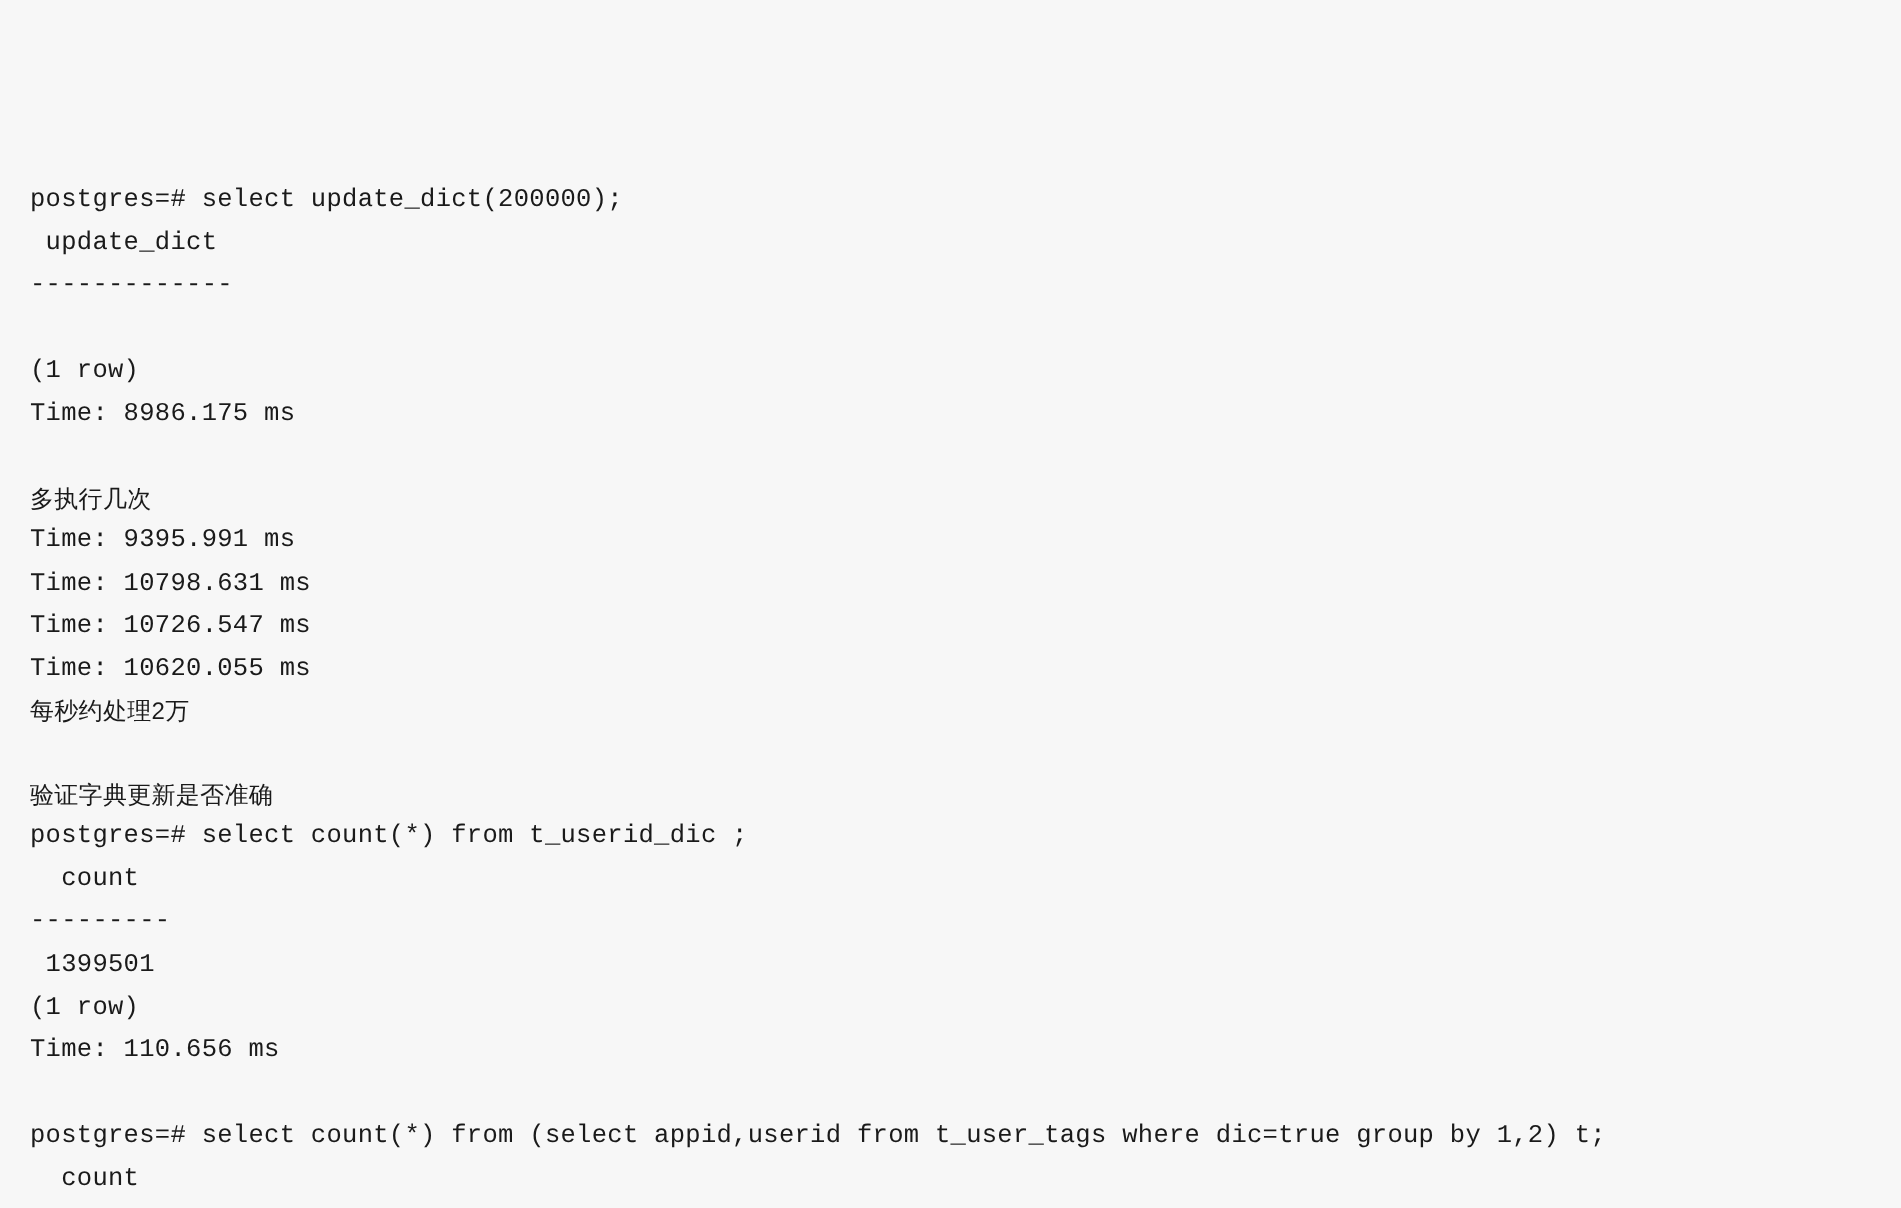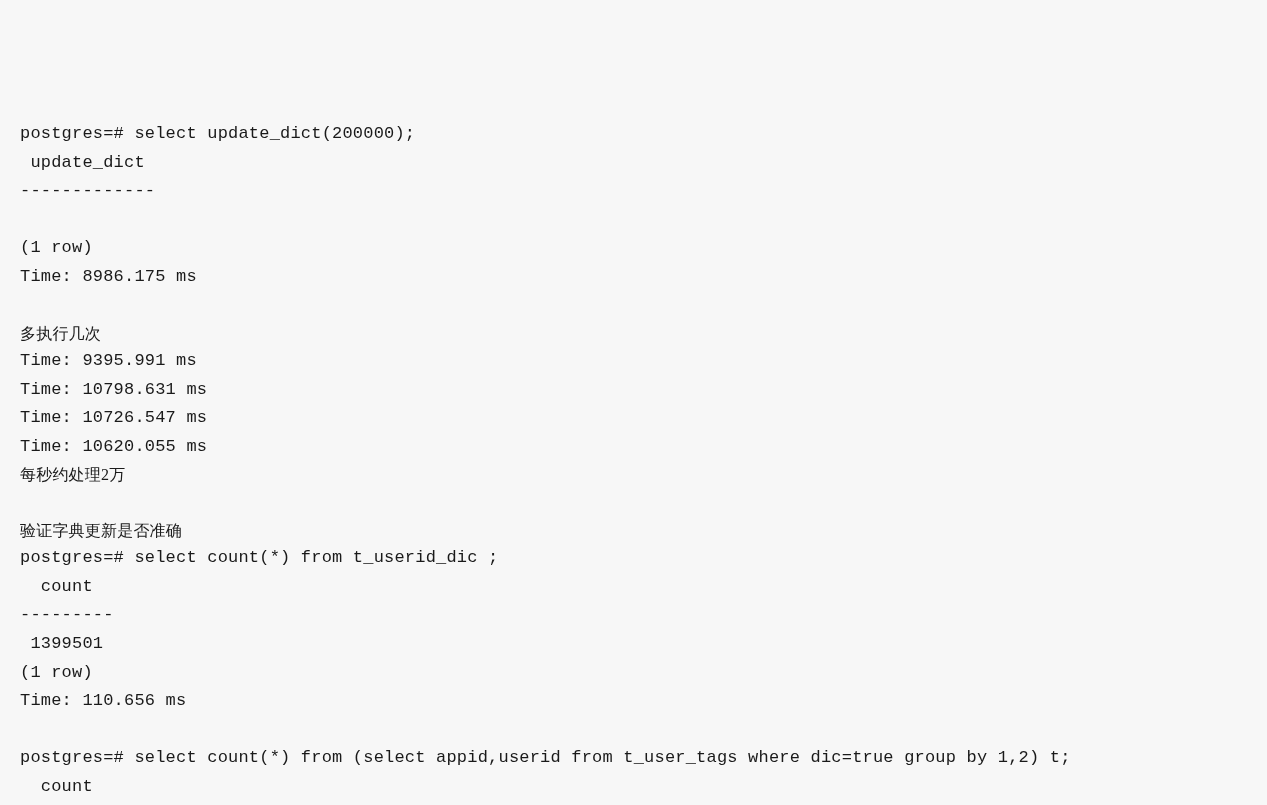--- a/index.html
+++ b/index.html
@@ -14,21 +14,21 @@
       line-height: 1.68;
       color: #1a1a1a;
       padding: 6px 20px;
       white-space: pre;
       letter-spacing: 0.2px;
     }
     .code-block {
       display: block;
     }
     .comment {
-      font-family: Liberation Serif, serif;
+      font-family: Liberation Sans, sans-serif;
       font-size: 16px;
       white-space: normal;
       line-height: 1.7;
     }
   </style>
 </head>
 <body>
 
 
 

